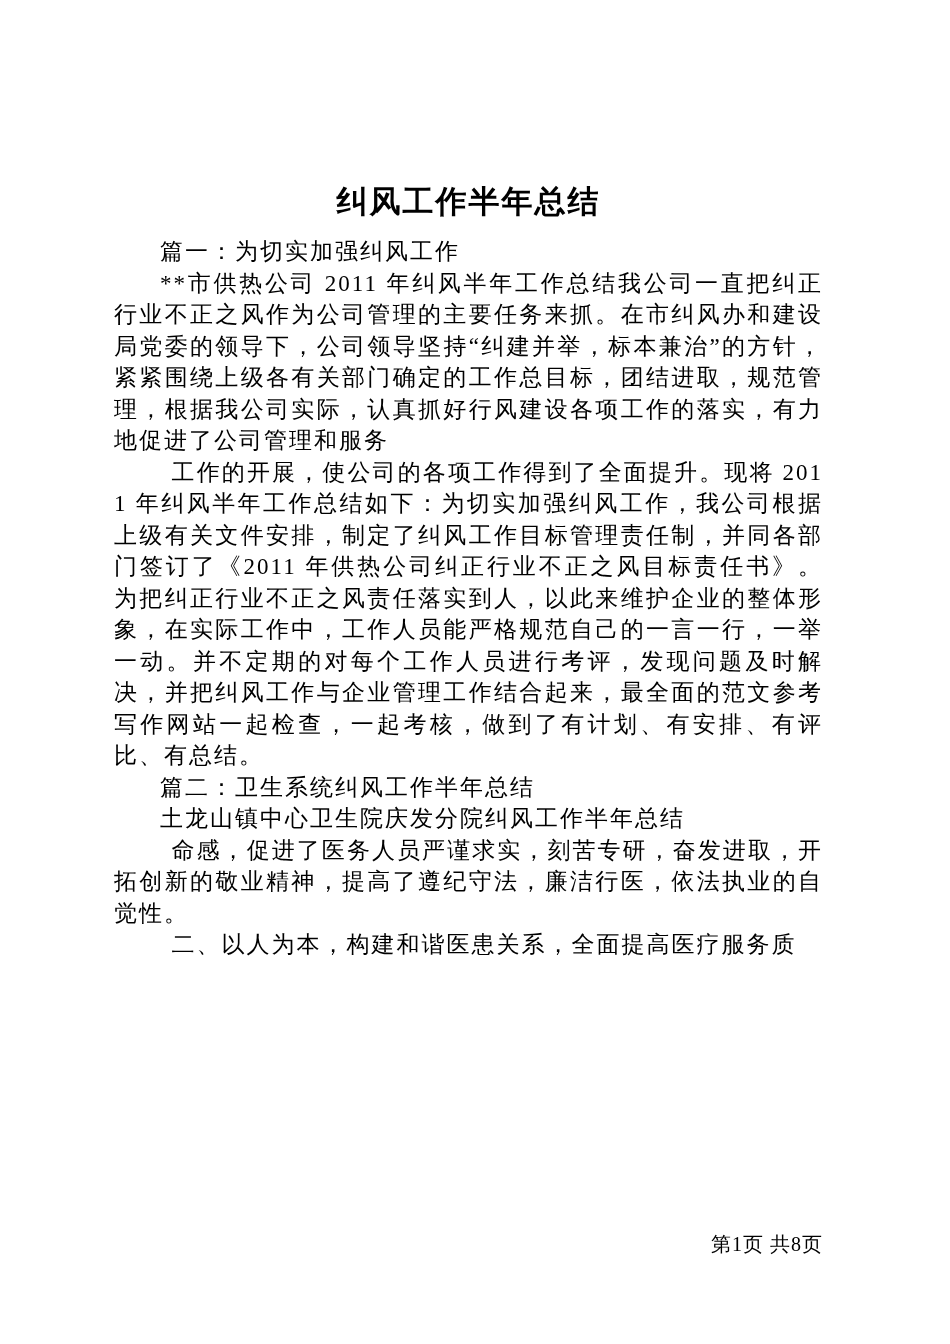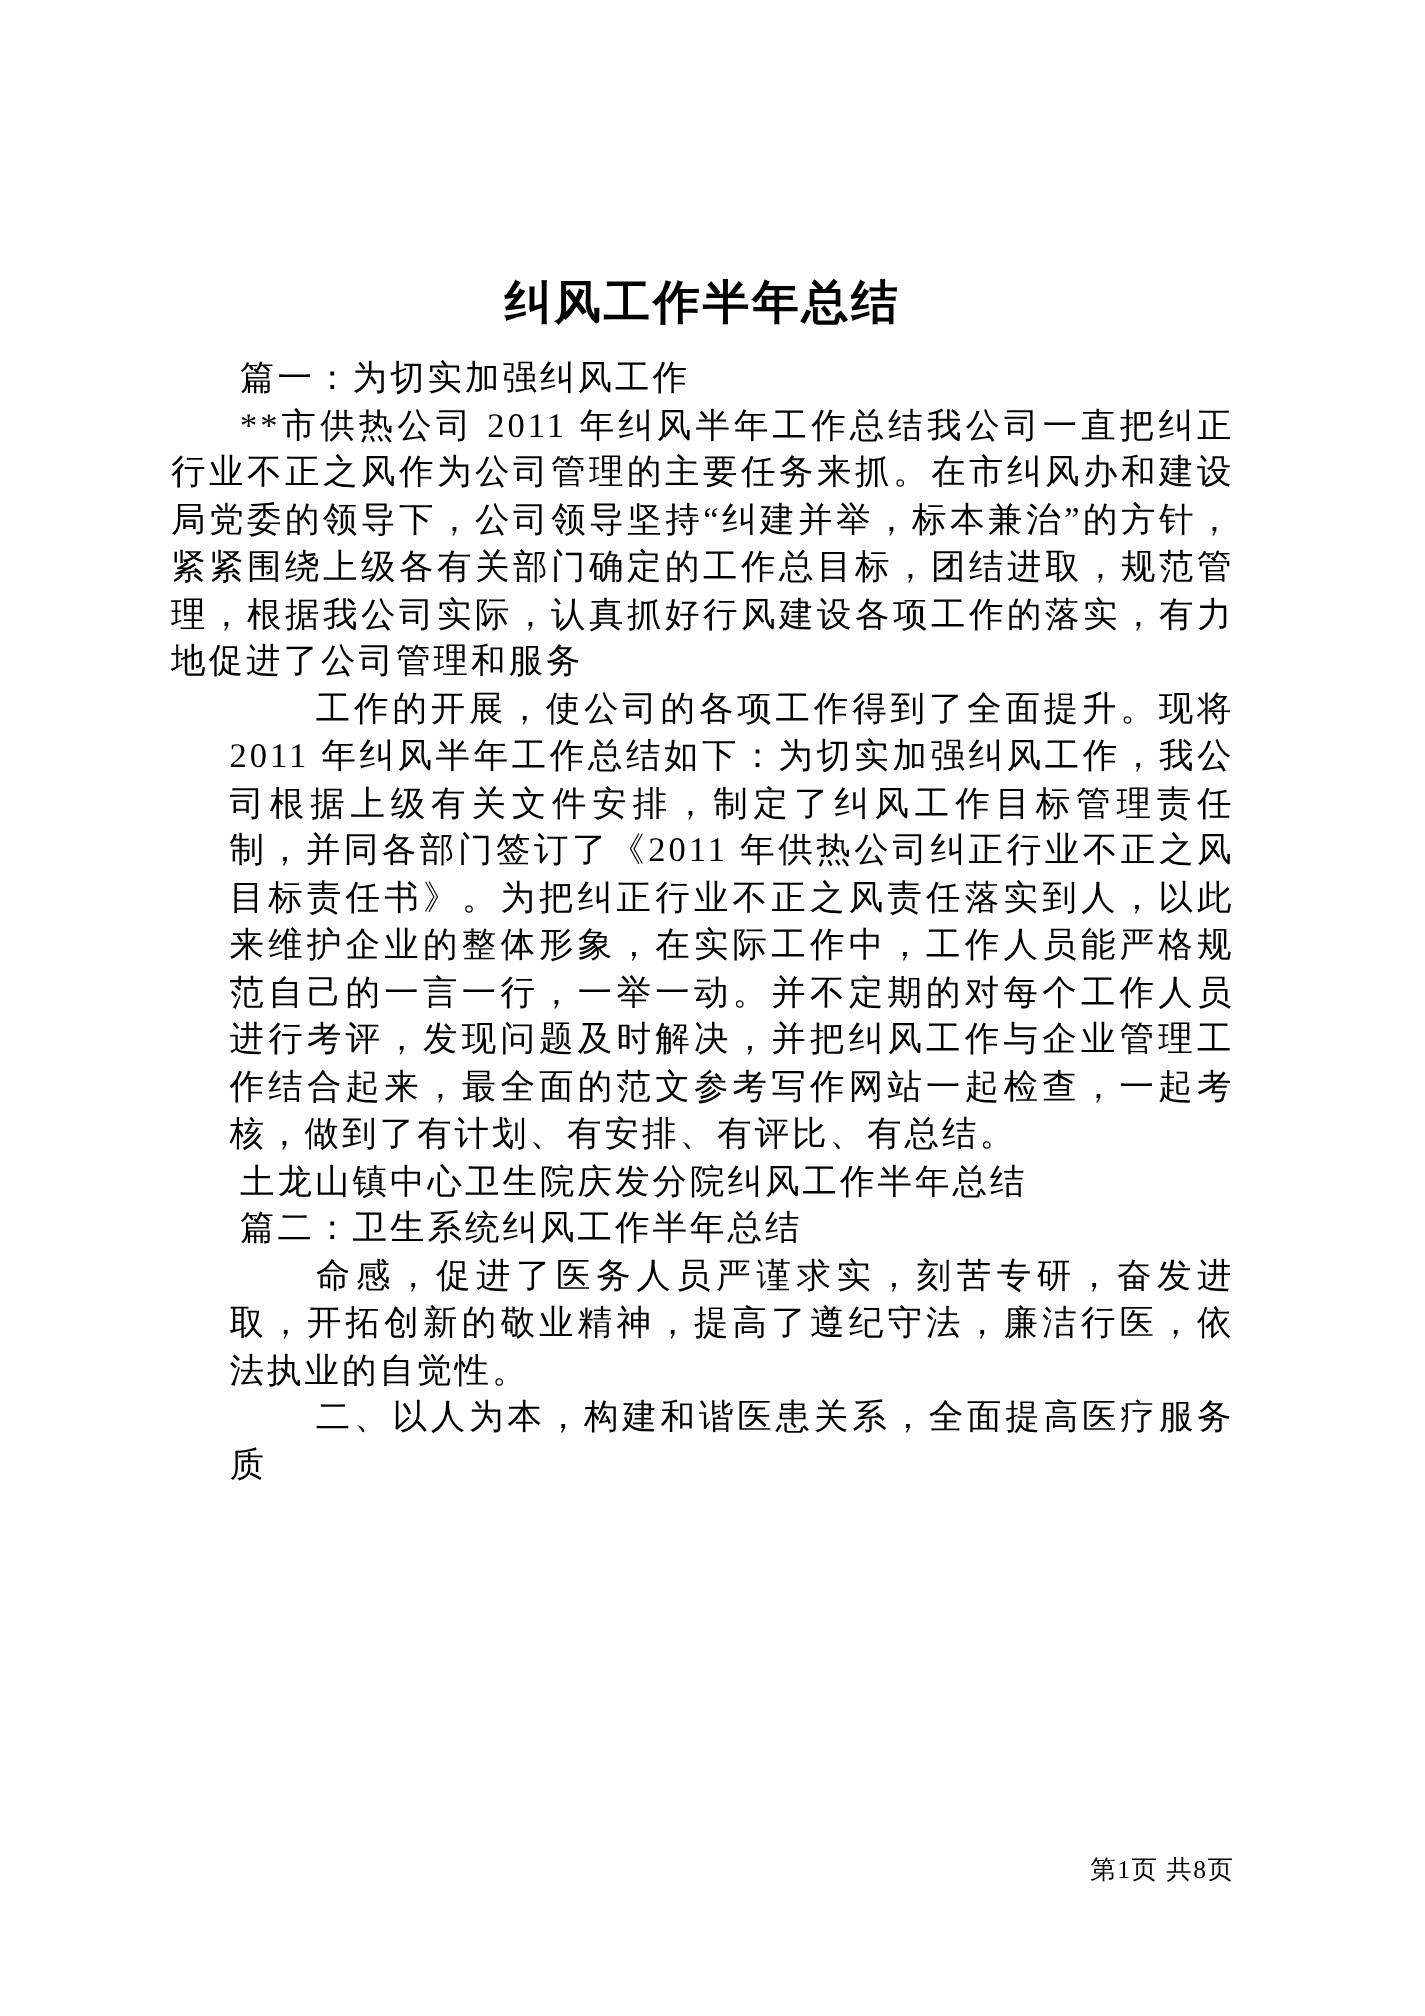--- a/index.html
+++ b/index.html
@@ -32,39 +32,38 @@
     font-size: 23px;
     line-height: 31.5px;
     letter-spacing: 2px;
     text-align: justify;
     text-justify: inter-character;
     word-break: break-all;
     text-indent: 2em;
   }
   .body-text p.indent-wide {
     text-indent: 2.5em;
-    margin-left: 39px;
   }
   .page-footer {
     position: absolute;
     right: 127px;
     bottom: 86px;
-    font-size: 17px;
+    font-size: 20px;
     letter-spacing: 1px;
     color: #000000;
   }
 </style>
 </head>
 <body>
 
 <div class="page">
   <h1 class="doc-title">纠风工作半年总结</h1>
   <div class="body-text">
     <p>篇一：为切实加强纠风工作</p>
     <p>**市供热公司 2011 年纠风半年工作总结我公司一直把纠正行业不正之风作为公司管理的主要任务来抓。在市纠风办和建设局党委的领导下，公司领导坚持“纠建并举，标本兼治”的方针，紧紧围绕上级各有关部门确定的工作总目标，团结进取，规范管理，根据我公司实际，认真抓好行风建设各项工作的落实，有力地促进了公司管理和服务</p>
     <p class="indent-wide">工作的开展，使公司的各项工作得到了全面提升。现将 2011 年纠风半年工作总结如下：为切实加强纠风工作，我公司根据上级有关文件安排，制定了纠风工作目标管理责任制，并同各部门签订了《2011 年供热公司纠正行业不正之风目标责任书》。为把纠正行业不正之风责任落实到人，以此来维护企业的整体形象，在实际工作中，工作人员能严格规范自己的一言一行，一举一动。并不定期的对每个工作人员进行考评，发现问题及时解决，并把纠风工作与企业管理工作结合起来，最全面的范文参考写作网站一起检查，一起考核，做到了有计划、有安排、有评比、有总结。</p>
+    <p>篇二：卫生系统纠风工作半年总结</p>
     <p>土龙山镇中心卫生院庆发分院纠风工作半年总结</p>
-    <p>篇二：卫生系统纠风工作半年总结</p>
     <p class="indent-wide">命感，促进了医务人员严谨求实，刻苦专研，奋发进取，开拓创新的敬业精神，提高了遵纪守法，廉洁行医，依法执业的自觉性。</p>
     <p class="indent-wide">二、以人为本，构建和谐医患关系，全面提高医疗服务质</p>
   </div>
   <div class="page-footer">第1页 共8页</div>
 </div>
 
 </body></html>

